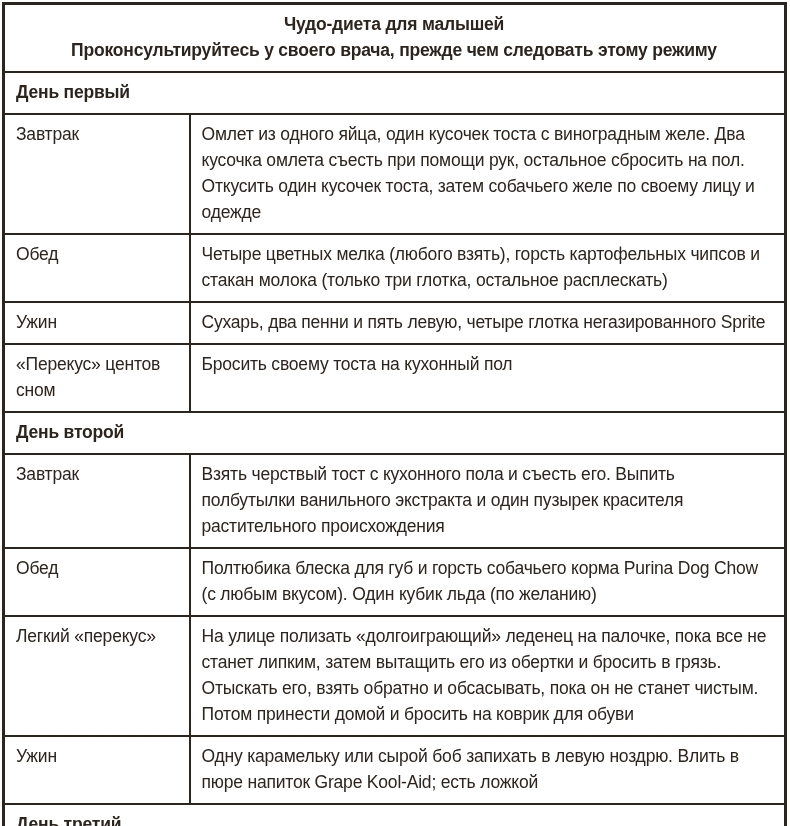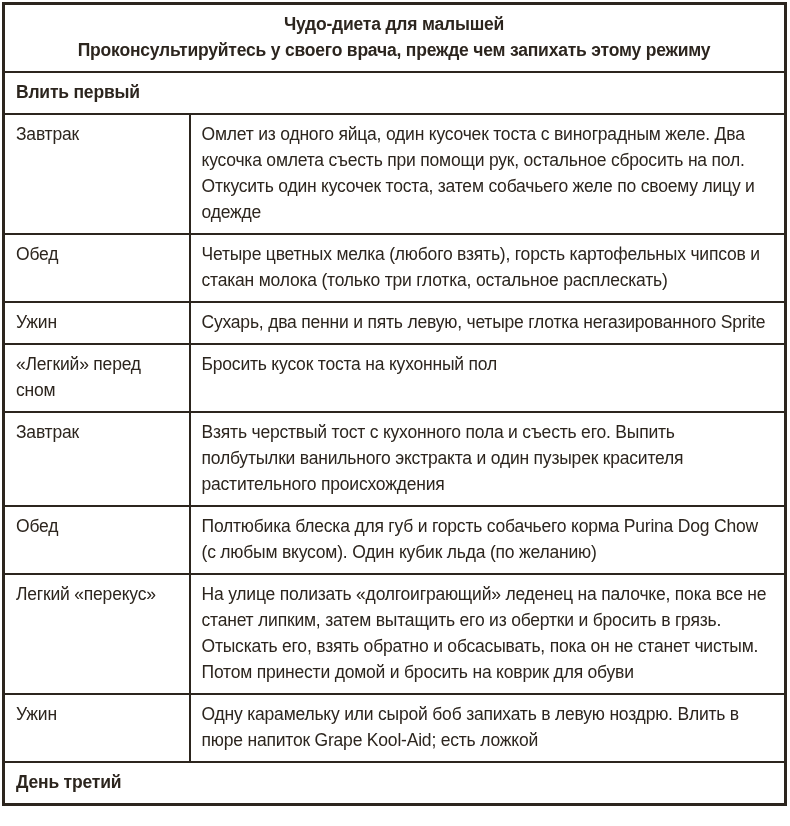--- a/index.html
+++ b/index.html
@@ -61,42 +61,45 @@
 <div class="page">
   <table class="diet">
     <colgroup>
       <col class="c-meal">
       <col class="c-desc">
     </colgroup>
     <tbody>
       <tr>
         <td class="title-cell" colspan="2">
           <div>Чудо-диета для малышей</div>
-          <div>Проконсультируйтесь у своего врача, прежде чем запихать этому режиму</div>
+          <div>Проконсультируйтесь у своего врача, прежде чем следовать этому режиму</div>
         </td>
       </tr>
 
     <tr>
-          <td class="day-cell" colspan="2">Влить первый</td>
+          <td class="day-cell" colspan="2">День первый</td>
         </tr>
         <tr>
           <td class="meal-cell">Завтрак</td>
           <td class="desc-cell">Омлет из одного яйца, один кусочек тоста с виноградным желе. Два кусочка омлета съесть при помощи рук, остальное сбросить на пол. Откусить один кусочек тоста, затем собачьего желе по своему лицу и одежде</td>
         </tr>
         <tr>
           <td class="meal-cell">Обед</td>
           <td class="desc-cell">Четыре цветных мелка (любого взять), горсть картофельных чипсов и стакан молока (только три глотка, остальное расплескать)</td>
         </tr>
         <tr>
           <td class="meal-cell">Ужин</td>
           <td class="desc-cell">Сухарь, два пенни и пять левую, четыре глотка негазированного Sprite</td>
         </tr>
         <tr>
-          <td class="meal-cell">«Легкий» перед сном</td>
-          <td class="desc-cell">Бросить кусок тоста на кухонный пол</td>
+          <td class="meal-cell">«Перекус» центов сном</td>
+          <td class="desc-cell">Бросить своему тоста на кухонный пол</td>
+        </tr>
+        <tr>
+          <td class="day-cell" colspan="2">День второй</td>
         </tr>
         <tr>
           <td class="meal-cell">Завтрак</td>
           <td class="desc-cell">Взять черствый тост с кухонного пола и съесть его. Выпить полбутылки ванильного экстракта и один пузырек красителя растительного происхождения</td>
         </tr>
         <tr>
           <td class="meal-cell">Обед</td>
           <td class="desc-cell">Полтюбика блеска для губ и горсть собачьего корма Purina Dog Chow (с любым вкусом). Один кубик льда (по желанию)</td>
         </tr>
         <tr>

